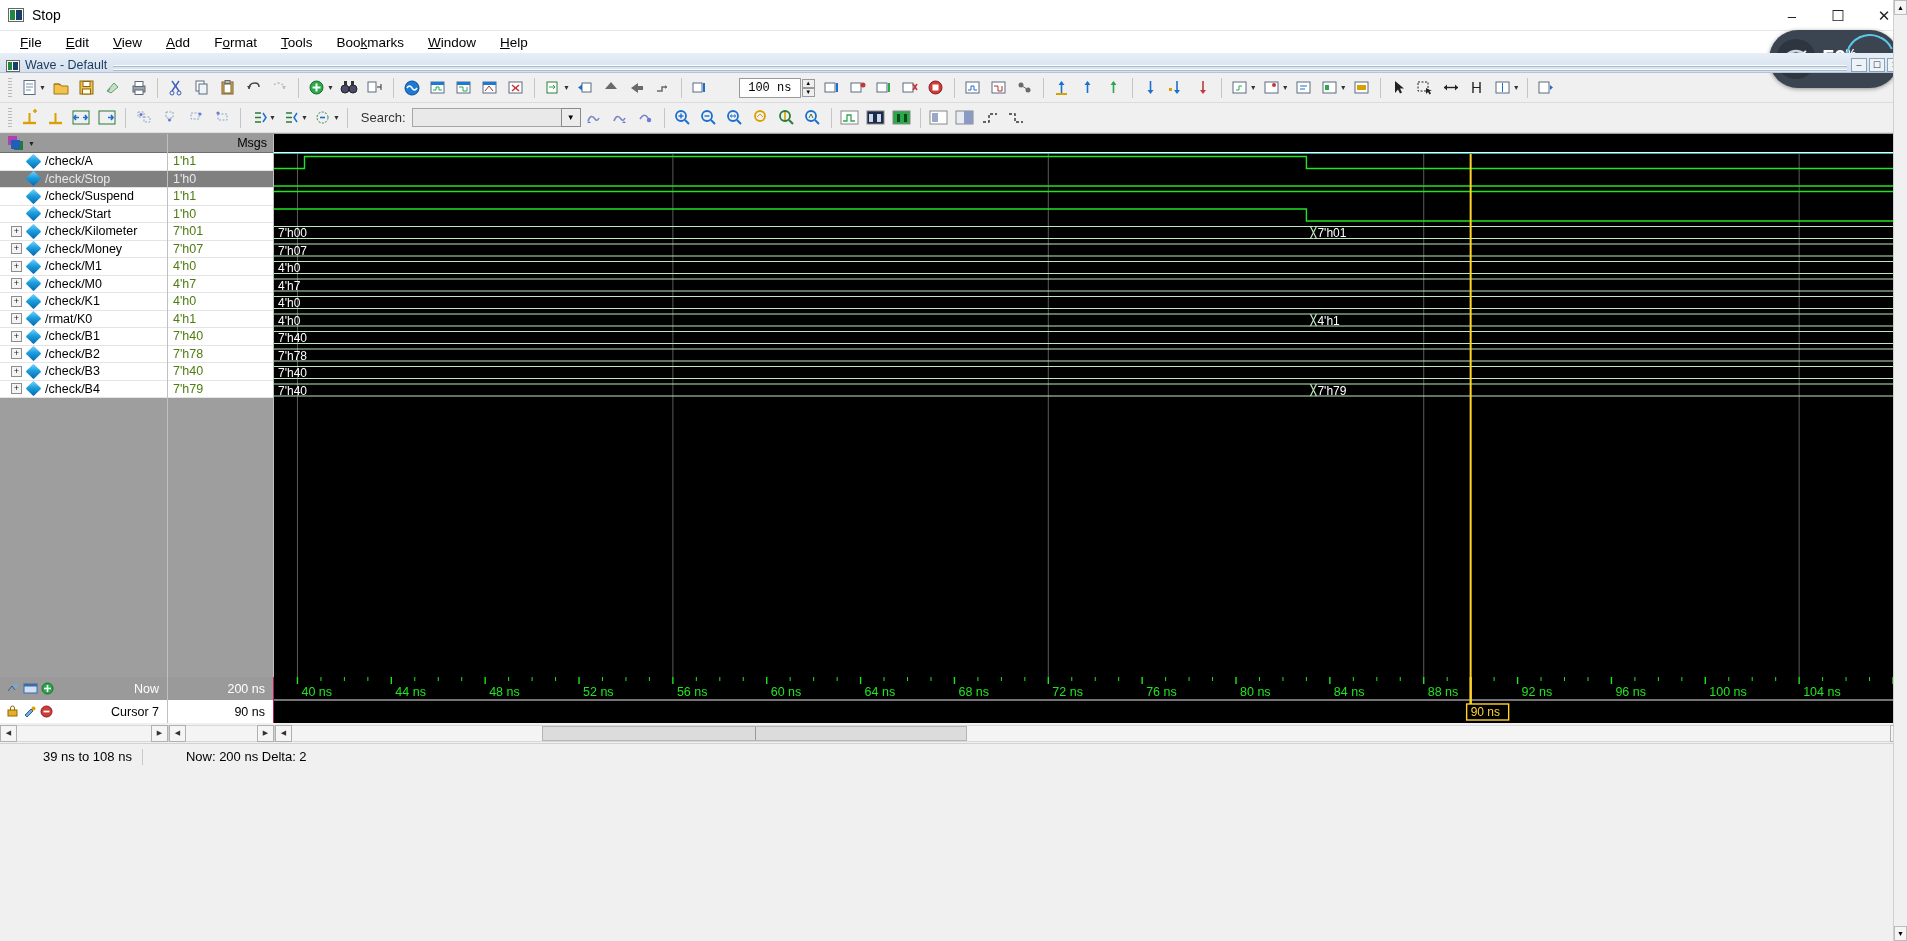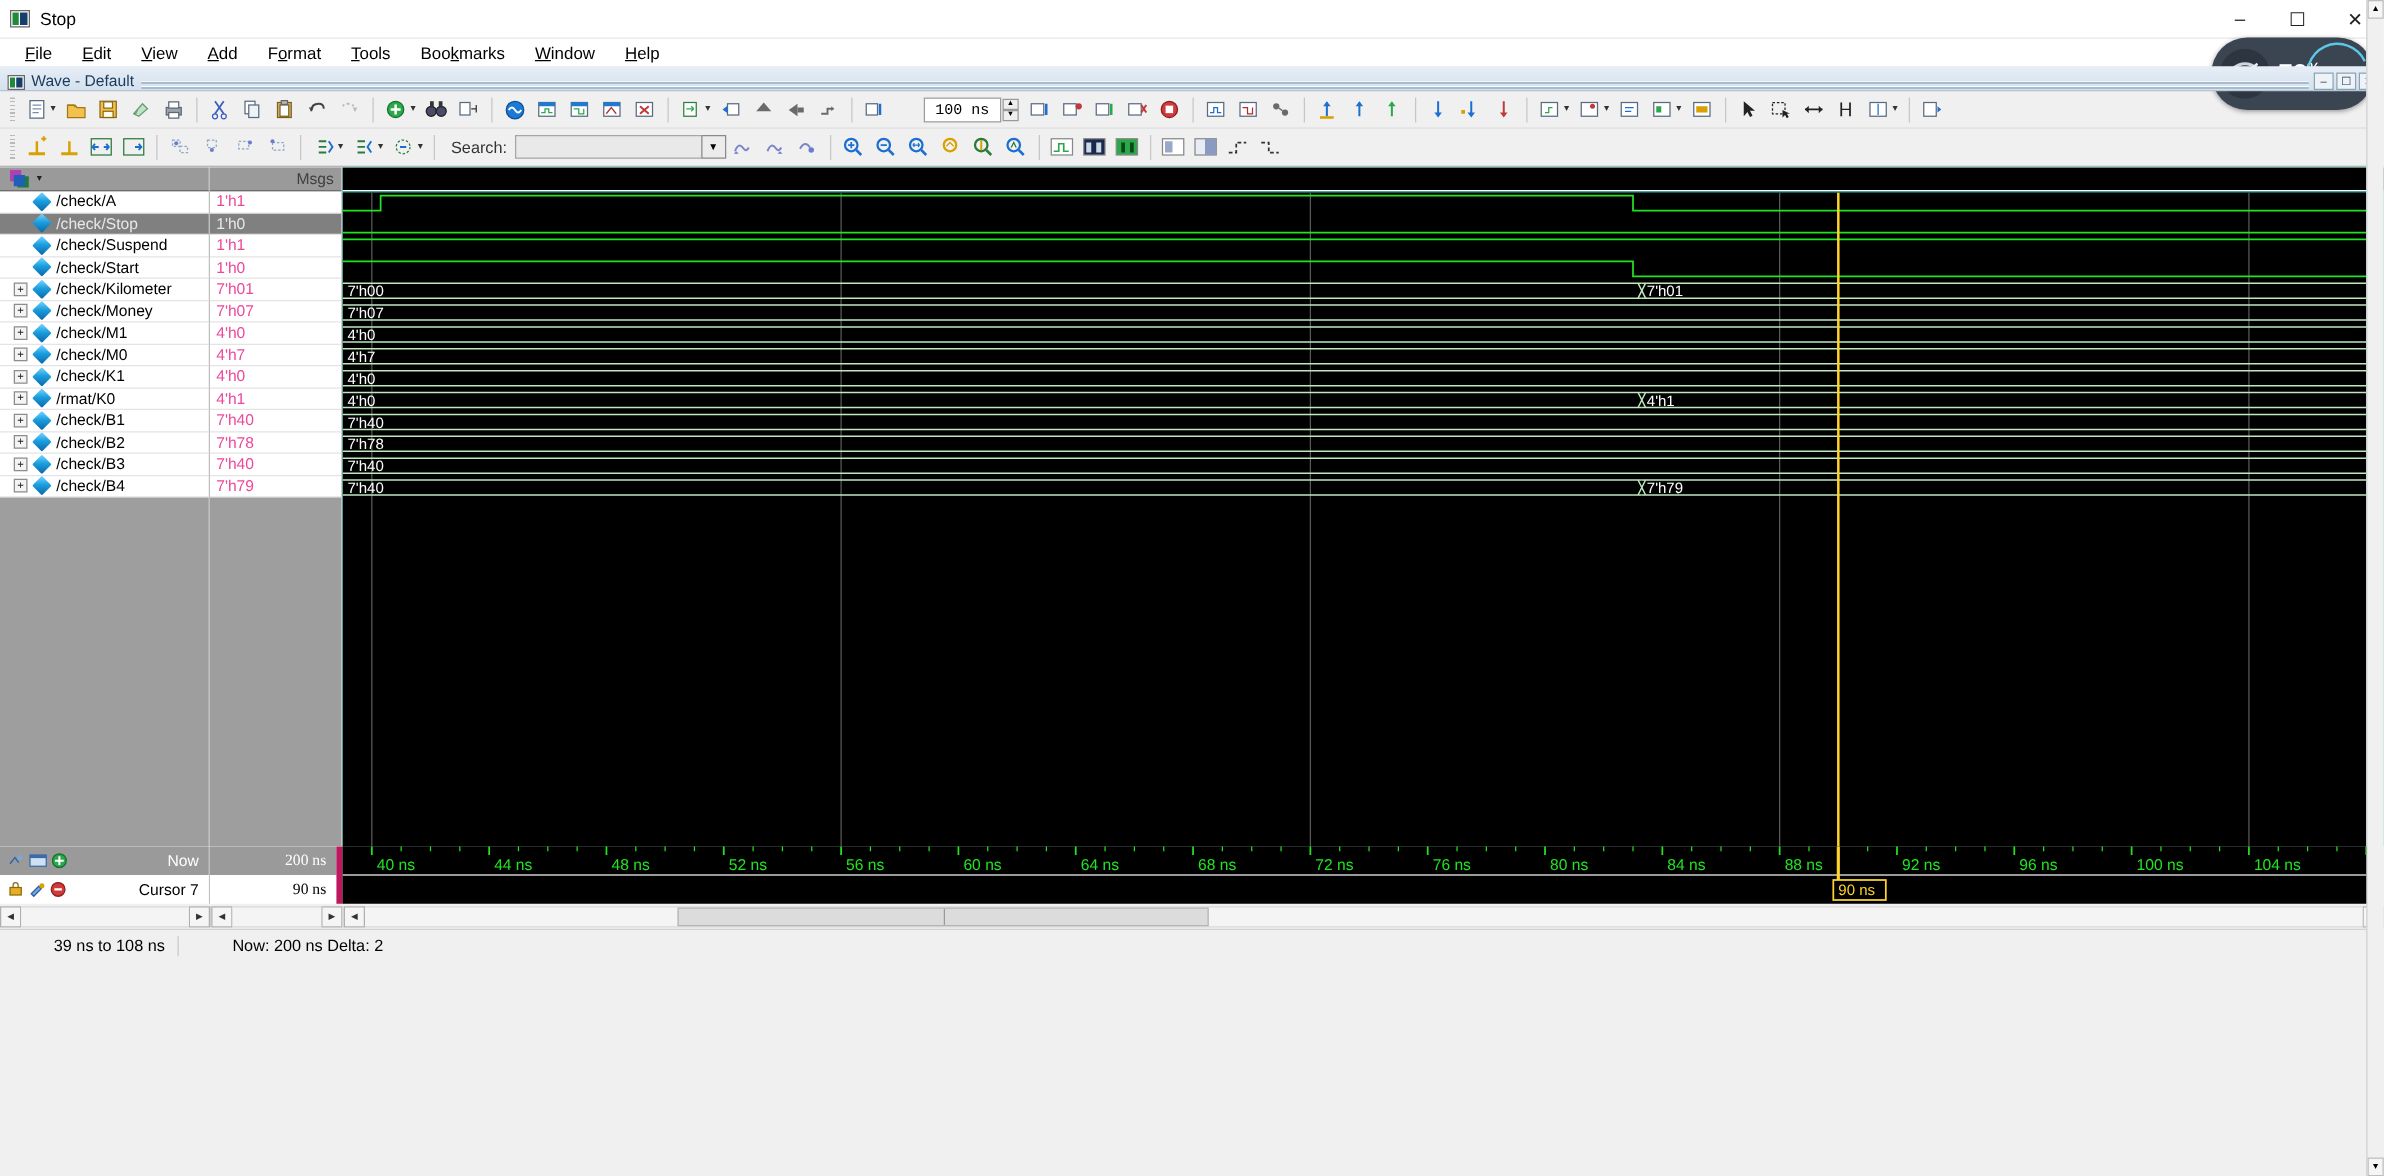--- a/index.html
+++ b/index.html
@@ -100,21 +100,21 @@
   
   .main{display:flex;height:544px;background:#fff;border-top:1px solid #a0a0a0;}
   .names-col{width:168px;background:#fff;border-right:1px solid #c0c0c0;position:relative;}
   .vals-col{width:106px;background:#fff;border-right:1px solid #c0c0c0;position:relative;}
   .wave-col{flex:1;background:#14b8a6;position:relative;overflow:hidden;}
 
   .col-head{
     height:19px;background:#9a9a9a;border-bottom:1px solid #6e6e6e;
     display:flex;align-items:center;position:relative;
   }
-  .col-head.msgs{justify-content:flex-end;padding-right:6px;color:#404040;font-size:12.5px;}
+  .col-head.msgs{justify-content:flex-end;padding-right:6px;color:#000000;font-size:12.5px;}
   .layer-icon{margin-left:8px;width:16px;height:14px;position:relative;display:inline-block;}
   .layer-icon i{position:absolute;width:9px;height:9px;display:block;}
   .layer-icon i:nth-child(1){background:#1f7a3f;left:6px;top:5px;}
   .layer-icon i:nth-child(2){background:#b040b0;left:0px;top:0px;}
   .layer-icon i:nth-child(3){background:#1f5fb8;left:3px;top:4px;}
   .hcaret{font-size:7px;color:#222;margin-left:4px;}
 
   .sig-list{position:relative;}
   .sig-row{
     height:17.5px;display:flex;align-items:center;border-bottom:1px solid #e4e4e4;
@@ -128,35 +128,35 @@
   }
   .expand-spacer{width:11px;margin-left:11px;}
   .diamond{
     width:11px;height:11px;margin:0 5px 0 6px;flex:0 0 auto;
     background:linear-gradient(135deg,#7fd4ff 0%,#1a9fe0 45%,#0c66a8 100%);
     transform:rotate(45deg);border-radius:1px;
   }
   .sig-name{margin-left:1px;}
   .val-row{
     height:17.5px;display:flex;align-items:center;border-bottom:1px solid #e4e4e4;
-    font-size:12.5px;color:#ec4899;padding-left:5px;
+    font-size:12.5px;color:#4d7c0f;padding-left:5px;
   }
   .val-row.sel{background:#808080;color:#e8e8e8;}
 
   .names-filler{background:#9e9e9e;position:absolute;left:0;right:0;bottom:0;}
   .names-filler2{background:#9e9e9e;position:absolute;left:0;right:0;bottom:0;}
 
   
   .wave-top-gap{height:19px;background:#000;border-bottom:1px solid #fff;}
   .wave-canvas{position:absolute;left:0;right:0;top:20px;bottom:0;background:#000;}
 
   
   .bottom{display:flex;height:46px;}
   .bc-names{width:168px;border-right:1px solid #c0c0c0;}
-  .bc-vals{width:106px;border-right:5px solid #be185d;font-family:Liberation Serif, serif;}
+  .bc-vals{width:106px;border-right:1px solid #be185d;}
   .bc-wave{flex:1;background:#000;position:relative;}
   .cur-row{height:23px;display:flex;align-items:center;font-size:12.5px;}
   .cur-row.now{background:#9a9a9a;color:#fff;}
   .cur-row.c1{background:#fff;color:#000;}
   .cur-row .lbl{flex:1;text-align:right;padding-right:8px;}
   .cur-icons{display:flex;align-items:center;gap:3px;padding-left:6px;}
   .cur-val{height:23px;display:flex;align-items:center;justify-content:flex-end;padding-right:8px;font-size:12.5px;}
   .cur-val.now{background:#9a9a9a;color:#fff;}
   .cur-val.c1{background:#fff;color:#000;}
 

